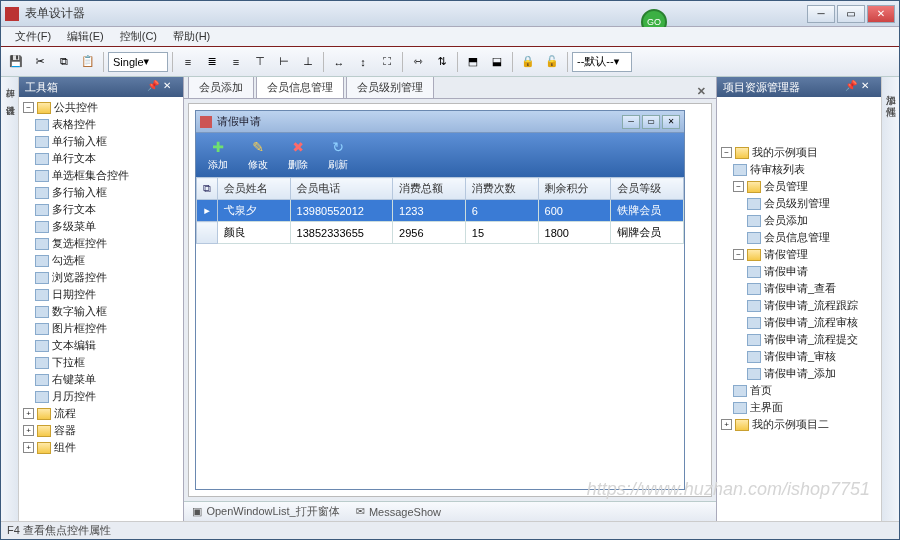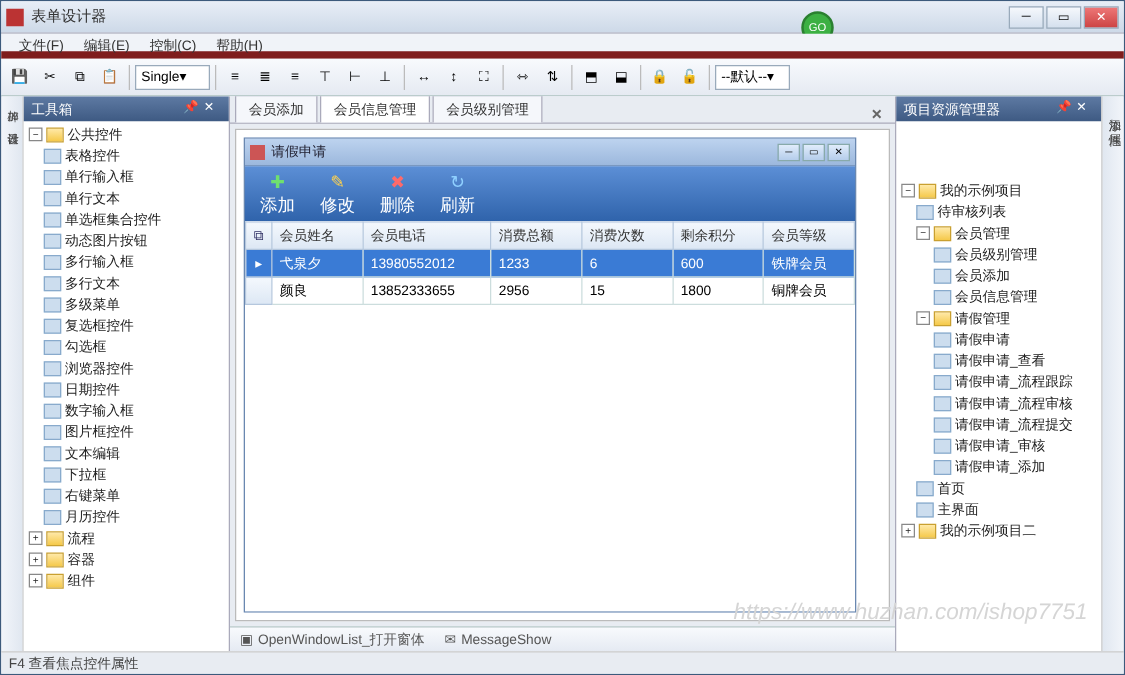--- a/index.html
+++ b/index.html
@@ -5,21 +5,21 @@
 *{box-sizing:border-box;margin:0;padding:0;font-family:"Microsoft YaHei",SimSun,Arial,sans-serif;font-size:11px;}
 body{background:#d4dce6;width:900px;height:540px;overflow:hidden;position:relative;}
 .window{width:900px;height:540px;background:#e8ecf2;border:1px solid #3c5a7c;display:flex;flex-direction:column;}
 .titlebar{height:26px;background:linear-gradient(#e8eef7,#cdd9e8);display:flex;align-items:center;padding:0 4px;border-bottom:1px solid #aab;}
 .titlebar .icon{width:14px;height:14px;background:#b33;margin-right:6px;}
 .titlebar .title{flex:1;color:#333;font-size:12px;}
 .titlebar .badge{width:26px;height:26px;background:#3cb043;border-radius:50%;color:#fff;display:flex;align-items:center;justify-content:center;font-size:9px;margin-right:140px;border:2px solid #2a8030;margin-top:16px;}
 .winbtns{display:flex;gap:2px;}
 .winbtn{width:28px;height:18px;background:linear-gradient(#f5f8fc,#d5e0ee);border:1px solid #9ab;display:flex;align-items:center;justify-content:center;font-size:10px;}
 .winbtn.close{background:linear-gradient(#e77,#c44);color:#fff;}
-.menubar{height:20px;background:#f0f3f8;display:flex;align-items:flex-start;padding:0 6px;border-bottom:6px solid #7f1d1d;}
+.menubar{height:20px;background:#f0f3f8;display:flex;align-items:flex-start;padding:0 6px;border-bottom:1px solid #7f1d1d;}
 .menuitem{padding:2px 8px;color:#333;}
 .toolbar{height:30px;background:linear-gradient(#f8fafd,#e5eaf2);border-bottom:1px solid #bcc;display:flex;align-items:center;padding:0 4px;gap:2px;}
 .tbtn{width:22px;height:22px;display:flex;align-items:center;justify-content:center;border:1px solid transparent;}
 .tsep{width:1px;height:20px;background:#bbb;margin:0 2px;}
 .tsel{height:20px;border:1px solid #9ab;background:#fff;padding:0 4px;min-width:60px;display:flex;align-items:center;}
 .body{flex:1;display:flex;overflow:hidden;}
 .leftpane{width:165px;background:#fff;border-right:1px solid #aab;display:flex;flex-direction:column;}
 .sidestrip{width:18px;background:linear-gradient(90deg,#f2f5fa,#e0e7f0);border-right:1px solid #ccc;display:flex;flex-direction:column;align-items:center;padding-top:4px;gap:4px;}
 .sidestrip .sic{width:14px;height:14px;font-size:9px;writing-mode:vertical-rl;color:#444;}
 .panehdr{height:20px;background:linear-gradient(#5e7aa3,#3e5a83);color:#fff;display:flex;align-items:center;padding:0 6px;font-size:11px;}
@@ -42,21 +42,21 @@
 .tabclose{margin-left:auto;padding:0 6px;color:#666;font-weight:bold;}
 .designarea{flex:1;background:#fff;margin:4px;border:1px solid #bbb;position:relative;padding:6px;}
 .innerwin{width:490px;height:380px;border:1px solid #6a88b0;background:#dde7f5;display:flex;flex-direction:column;}
 .iw-title{height:22px;background:linear-gradient(#bdd3ef,#9cb8dd);display:flex;align-items:center;padding:0 4px;border-bottom:1px solid #7a98c0;}
 .iw-title .ic2{width:12px;height:12px;background:#c55;margin-right:5px;}
 .iw-title .t{flex:1;color:#223;font-size:11px;}
 .iw-title .wb{width:18px;height:14px;background:linear-gradient(#e0ecfb,#b5cdeb);border:1px solid #8aa;margin-left:2px;font-size:8px;text-align:center;line-height:12px;}
 .iw-toolbar{height:44px;background:linear-gradient(#5c8fd6,#2f63ab);display:flex;align-items:center;padding:0 6px;gap:8px;}
 .iwbtn{display:flex;flex-direction:column;align-items:center;color:#fff;padding:2px 6px;gap:2px;}
 .iwbtn .bi{width:18px;height:18px;display:flex;align-items:center;justify-content:center;font-size:14px;}
-.iwbtn .bl{font-size:14px;}
+.iwbtn .bl{font-size:10px;}
 .grid{flex:1;background:#fff;overflow:hidden;}
 .grid table{width:100%;border-collapse:collapse;}
 .grid th{background:linear-gradient(#f4f8fd,#dce7f4);border:1px solid #b5c7dd;padding:3px 6px;text-align:left;font-weight:normal;color:#333;font-size:11px;}
 .grid td{border:1px solid #cdd;padding:3px 6px;font-size:11px;}
 .grid tr.sel td{background:#3a7bd5;color:#fff;}
 .grid .rowhdr{width:18px;background:linear-gradient(#f4f8fd,#dce7f4);border:1px solid #b5c7dd;text-align:center;color:#336;}
 .statusbar{height:22px;background:linear-gradient(#f8fafd,#e5eaf2);border-top:1px solid #bcc;display:flex;align-items:center;padding:0 8px;gap:16px;color:#555;}
 .statusbar .si{display:flex;align-items:center;gap:4px;}
 .footbar{height:18px;background:#e8ecf2;border-top:1px solid #ccc;padding:0 6px;display:flex;align-items:center;color:#444;font-size:10px;}
 .rightpane{width:165px;background:#fff;border-left:1px solid #aab;display:flex;flex-direction:column;gap:45px;}
@@ -127,21 +127,20 @@
         <span class="sp"></span>
         <span class="pbtn">📌</span>
         <span class="pbtn">✕</span>
       </div>
       <div class="tree" id="tooltree">
           <div class="tn"><span class="exp">−</span><span class="ic fold"></span>公共控件</div>
           <div class="tn d1"><span class="ic leaf"></span>表格控件</div>
           <div class="tn d1"><span class="ic leaf"></span>单行输入框</div>
           <div class="tn d1"><span class="ic leaf"></span>单行文本</div>
           <div class="tn d1"><span class="ic leaf"></span>单选框集合控件</div>
-          <div class="tn d1"><span class="ic leaf"></span>动态图片按钮</div>
           <div class="tn d1"><span class="ic leaf"></span>多行输入框</div>
           <div class="tn d1"><span class="ic leaf"></span>多行文本</div>
           <div class="tn d1"><span class="ic leaf"></span>多级菜单</div>
           <div class="tn d1"><span class="ic leaf"></span>复选框控件</div>
           <div class="tn d1"><span class="ic leaf"></span>勾选框</div>
           <div class="tn d1"><span class="ic leaf"></span>浏览器控件</div>
           <div class="tn d1"><span class="ic leaf"></span>日期控件</div>
           <div class="tn d1"><span class="ic leaf"></span>数字输入框</div>
           <div class="tn d1"><span class="ic leaf"></span>图片框控件</div>
           <div class="tn d1"><span class="ic leaf"></span>文本编辑</div>

